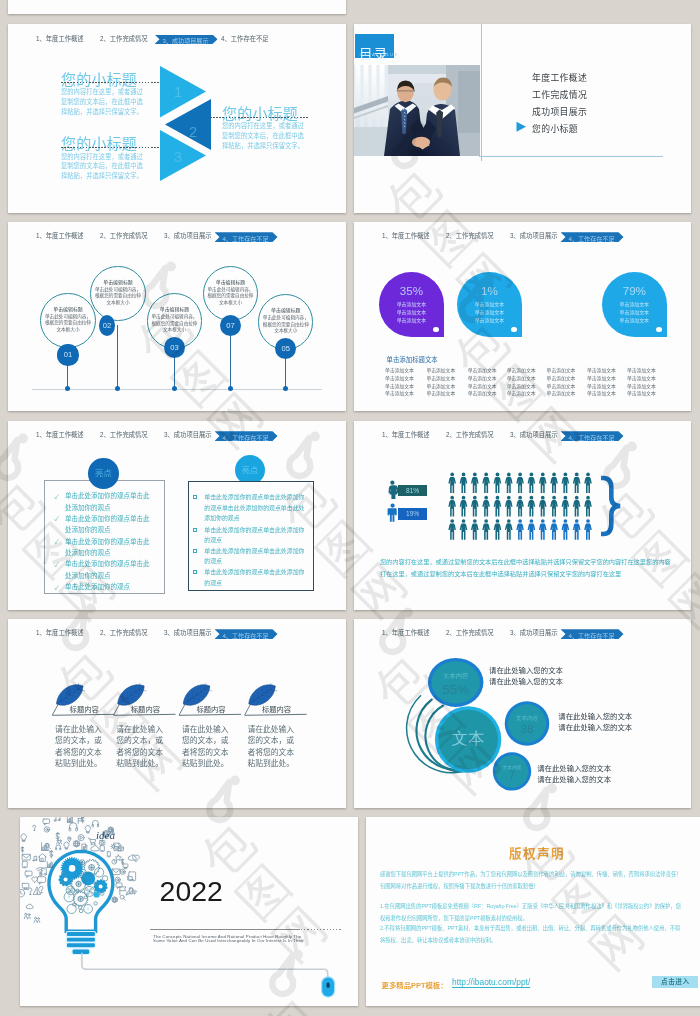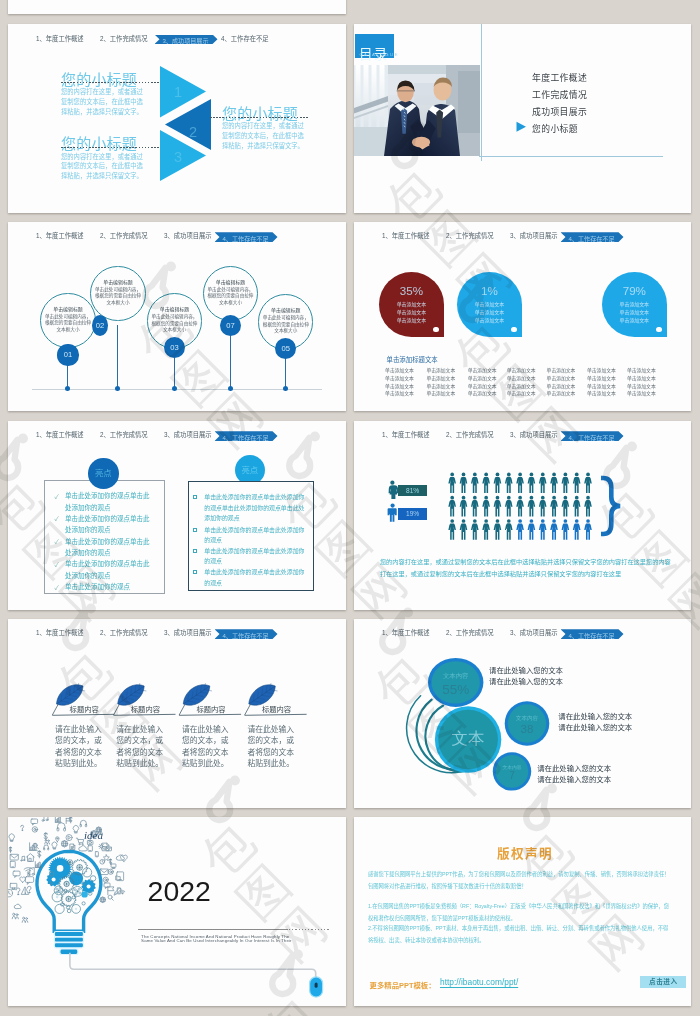--- a/index.html
+++ b/index.html
@@ -2,21 +2,21 @@
 <html><head>
 <meta charset="utf-8">
 <style>
   html,body{margin:0;padding:0;}
   body{width:700px;height:1016px;background:#d9d5ce;
        font-family:"Liberation Sans","Noto Sans CJK SC","DejaVu Sans",sans-serif;
        overflow:hidden;-webkit-font-smoothing:antialiased;}
   .slide{position:absolute;background:#fdfdfd;width:338px;height:189px;
          box-shadow:0 1px 2px rgba(90,85,78,.45);overflow:hidden;}
   .c1{left:8px;} .c2{left:354px;width:337px;}
-  .r0{top:-175px;} .r1{top:24px;} .r2{top:222px;} .r3{top:421px;} .r4{top:619px;} .r5{top:817px;}
+  .r0{top:-175px;} .r1{top:24px;} .r2{top:222px;} .r3{top:421px;} .r4{top:619px;} .r5{top:817px;margin-left:12px;}
 
 
   
   .nav .it{position:absolute;font-size:6.3px;color:#4e5f68;white-space:nowrap;}
   .chev{position:absolute;background:#1a72b8;
         clip-path:polygon(0 0, calc(100% - 5px) 0, 100% 50%, calc(100% - 5px) 100%, 0 100%, 5px 50%);}
   .chevtxt{position:absolute;font-size:6.1px;color:#9fcdeb;white-space:nowrap;}
 
   
   #s1 .t1{position:absolute;font-size:15px;color:#6ec9e9;letter-spacing:.2px;}
@@ -213,21 +213,21 @@
     <div class="bb" style="left:37.0px;top:91.6px;width:46px">单击此处可编辑内容，根据您的需要自由拉伸文本框大小</div>
     <div class="stem" style="left:59.4px;top:133.0px;height:36.0px"></div>
     <div class="num" style="left:49.4px;top:122.4px;width:21.2px;height:21.2px;line-height:21.8px">01</div>
     <div class="dot" style="left:57.0px;top:164px"></div>
   </div>
   <div class="item">
     <div class="bub" style="left:82.4px;top:44.1px;width:55.2px;height:55.2px"></div>
     <div class="bt" style="left:70.0px;top:55.7px;width:80px">单击编辑标题</div>
     <div class="bb" style="left:87.0px;top:64.7px;width:46px">单击此处可编辑内容，根据您的需要自由拉伸文本框大小</div>
     <div class="stem" style="left:109.4px;top:103.4px;height:65.6px"></div>
-    <div class="num" style="left:84px;top:92.8px;width:16px;height:21.2px;line-height:21.8px">02</div>
+    <div class="num" style="left:91px;top:92.8px;width:16px;height:21.2px;line-height:21.8px">02</div>
     <div class="dot" style="left:107.0px;top:164px"></div>
   </div>
   <div class="item">
     <div class="bub" style="left:138.9px;top:71.4px;width:55.2px;height:55.2px"></div>
     <div class="bt" style="left:126.5px;top:83.0px;width:80px">单击编辑标题</div>
     <div class="bb" style="left:143.5px;top:92.0px;width:46px">单击此处可编辑内容，根据您的需要自由拉伸文本框大小</div>
     <div class="stem" style="left:165.9px;top:125.7px;height:43.3px"></div>
     <div class="num" style="left:155.9px;top:115.1px;width:21.2px;height:21.2px;line-height:21.8px">03</div>
     <div class="dot" style="left:163.5px;top:164px"></div>
   </div>
@@ -250,21 +250,21 @@
 </div>
 <div class="slide c2 r2" id="s4">
   <div class="nav">
     <div class="it" style="left:28px;top:9.2px">1、年度工作概述</div>
     <div class="it" style="left:92px;top:9.2px">2、工作完成情况</div>
     <div class="it" style="left:156px;top:9.2px">3、成功项目展示</div>
     <div class="chev" style="left:206.5px;top:10.2px;width:63px;height:9.8px">
       <div class="chevtxt" style="left:8px;top:1.4px">4、工作存在不足</div>
     </div>
   </div>
-  <div class="drop" style="left:24.9px;top:50.3px;background:#7f1d1d">
+  <div class="drop" style="left:24.9px;top:50.3px;background:#6d28d9">
     <div class="dv" style="top:12px">35%</div>
     <div class="dl" style="top:28px">单击添加文本</div>
     <div class="dl" style="top:36px">单击添加文本</div>
     <div class="dl" style="top:44px">单击添加文本</div>
     <div class="ddot" style="left:54.5px;top:54.5px"></div>
   </div>
   <div class="drop" style="left:102.9px;top:50.3px;background:#1fa8e8">
     <div class="dv" style="top:12px">1%</div>
     <div class="dl" style="top:28px">单击添加文本</div>
     <div class="dl" style="top:36px">单击添加文本</div>

